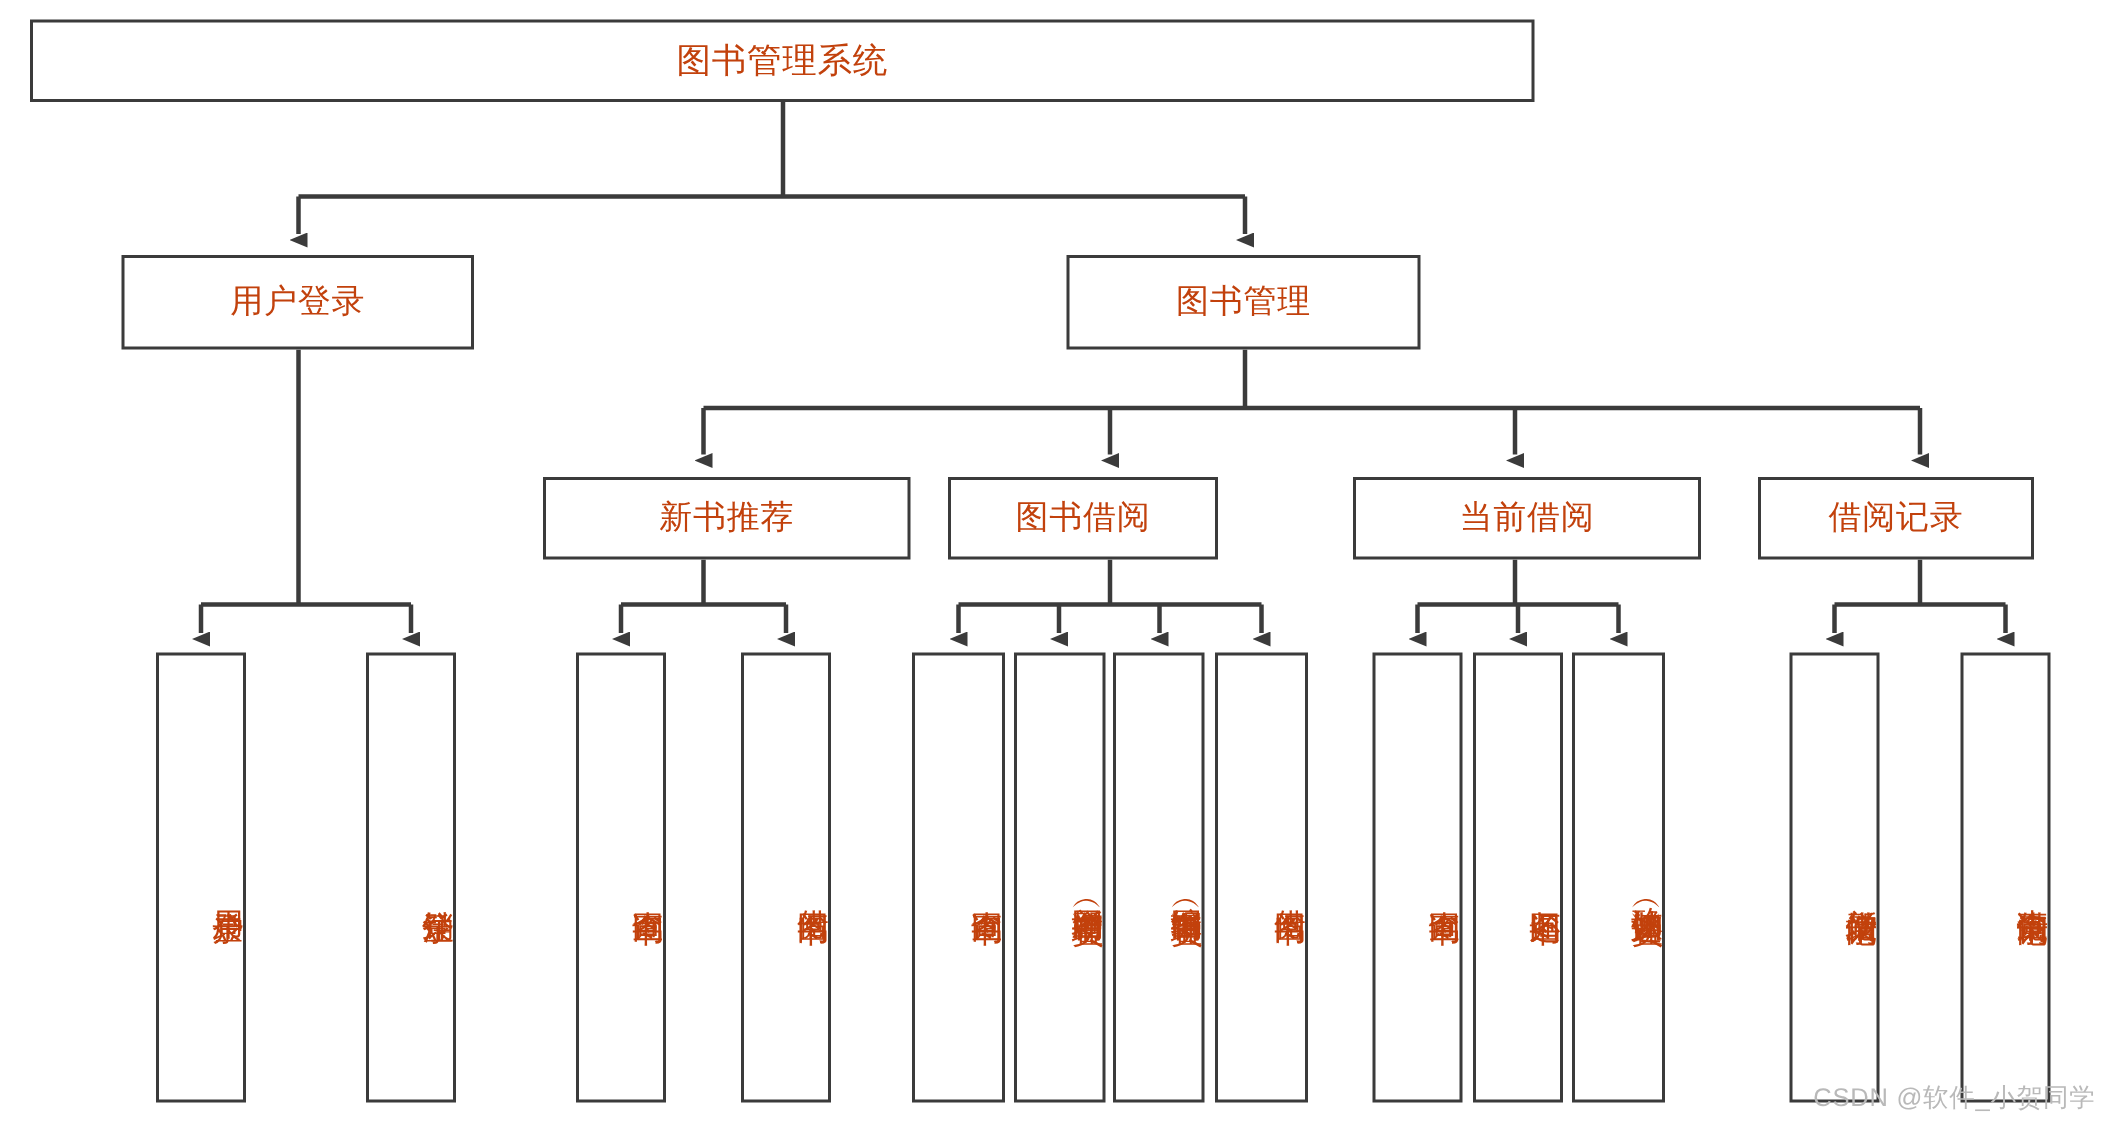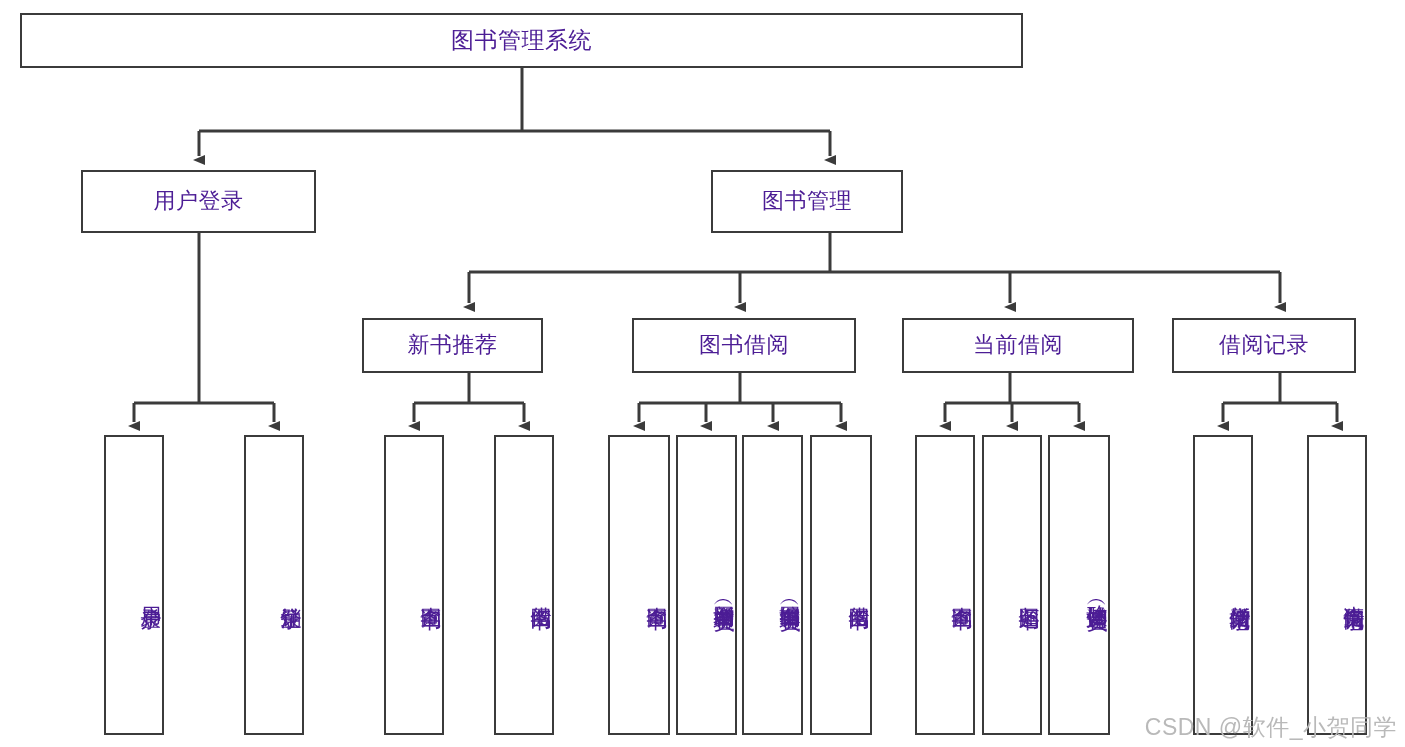--- a/index.html
+++ b/index.html
@@ -26,21 +26,21 @@
     pointer-events: none;
   }
   .node {
     position: absolute;
     box-sizing: border-box;
     background: #ffffff;
     border: 2px solid #3b3b3b;
     display: flex;
     align-items: center;
     justify-content: center;
-    color: #4c1d95;
+    color: #c2410c;
   }
   .node.horiz {
     font-size: 22px;
     letter-spacing: 0.5px;
     line-height: 1.2;
   }
   .node.root {
     font-size: 23px;
   }
   .node.vert {
@@ -56,21 +56,21 @@
   .node.vert .vlabel {
     writing-mode: vertical-rl;
     text-orientation: upright;
     white-space: normal;
     display: block;
   }
   .watermark {
     position: absolute;
     right: 8px;
     bottom: 4px;
-    font-size: 23px;
+    font-size: 17px;
     color: #b9b9b9;
     letter-spacing: 0.5px;
     white-space: nowrap;
   }
 </style>
 </head>
 <body>
 
 <div id="canvas">
 
@@ -129,29 +129,29 @@
   </svg>
 
   <div class="node horiz root" style="left:20px; top:13px; width:1003px; height:55px;">
     <span>图书管理系统</span>
   </div>
 
   <div class="node horiz" style="left:81px; top:170px; width:235px; height:63px;">
     <span>用户登录</span>
   </div>
 
-  <div class="node horiz" style="left:711px; top:170px; width:192px; height:63px;">
+  <div class="node horiz" style="left:711px; top:170px; width:236px; height:63px;">
     <span>图书管理</span>
   </div>
 
-  <div class="node horiz" style="left:362px; top:318px; width:181px; height:55px;">
+  <div class="node horiz" style="left:362px; top:318px; width:245px; height:55px;">
     <span>新书推荐</span>
   </div>
 
-  <div class="node horiz" style="left:632px; top:318px; width:224px; height:55px;">
+  <div class="node horiz" style="left:632px; top:318px; width:180px; height:55px;">
     <span>图书借阅</span>
   </div>
 
   <div class="node horiz" style="left:902px; top:318px; width:232px; height:55px;">
     <span>当前借阅</span>
   </div>
 
   <div class="node horiz" style="left:1172px; top:318px; width:184px; height:55px;">
     <span>借阅记录</span>
   </div>

